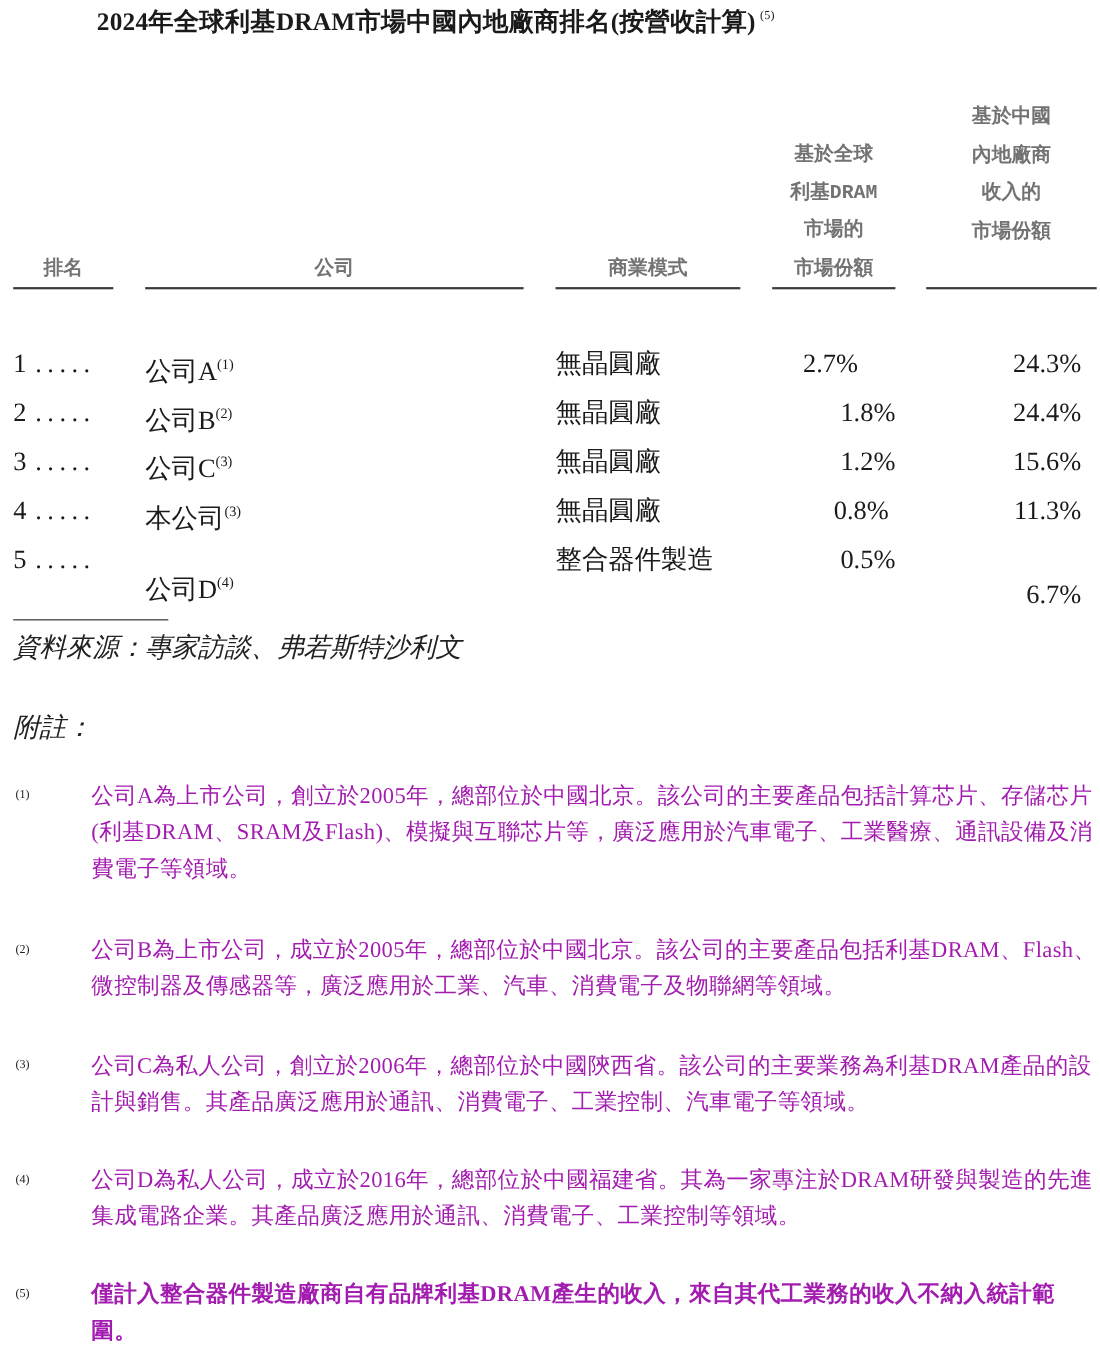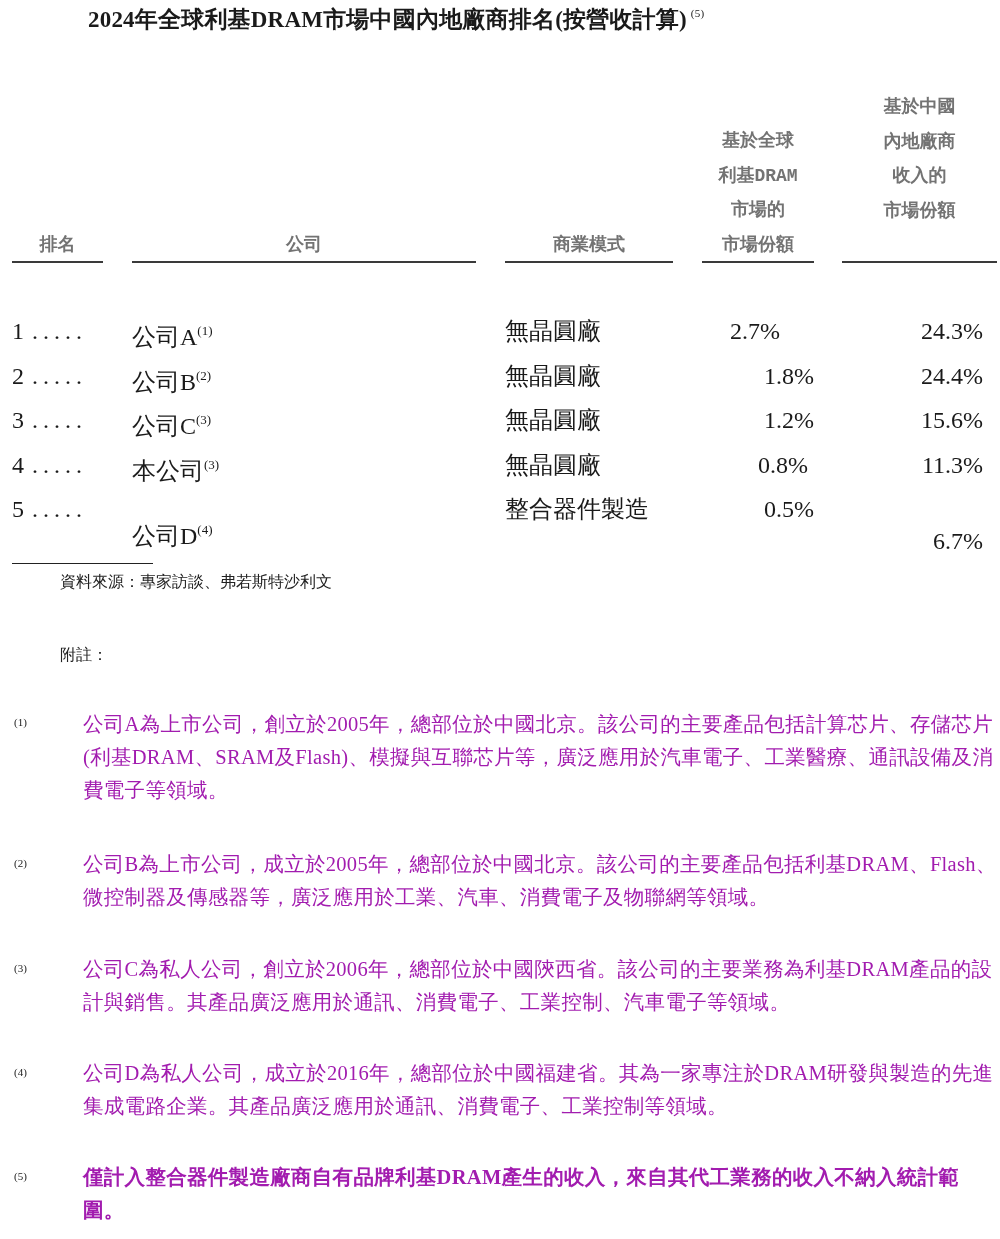--- a/index.html
+++ b/index.html
@@ -36,24 +36,24 @@
       line-height: 30px;
       white-space: nowrap;
       color: #1a1a1a;
     }
     .cell sup { font-size: 13px; vertical-align: 10px; }
     .rank .dots { letter-spacing: 5px; margin-left: 8px; }
     .num { text-align: right; }
 
     .src-rule { left: 12px; top: 563px; width: 141px; height: 1px; background: #222; }
     .italic {
-      font-size: 16px;
+      font-style: italic;
+      font-size: 24px;
       color: #222;
       white-space: nowrap;
-      margin-left: 48px;
     }
 
     .note-mark {
       left: 14px;
       font-size: 11px;
       color: #222;
     }
     .note-text {
       left: 83px;
       width: 916px;

